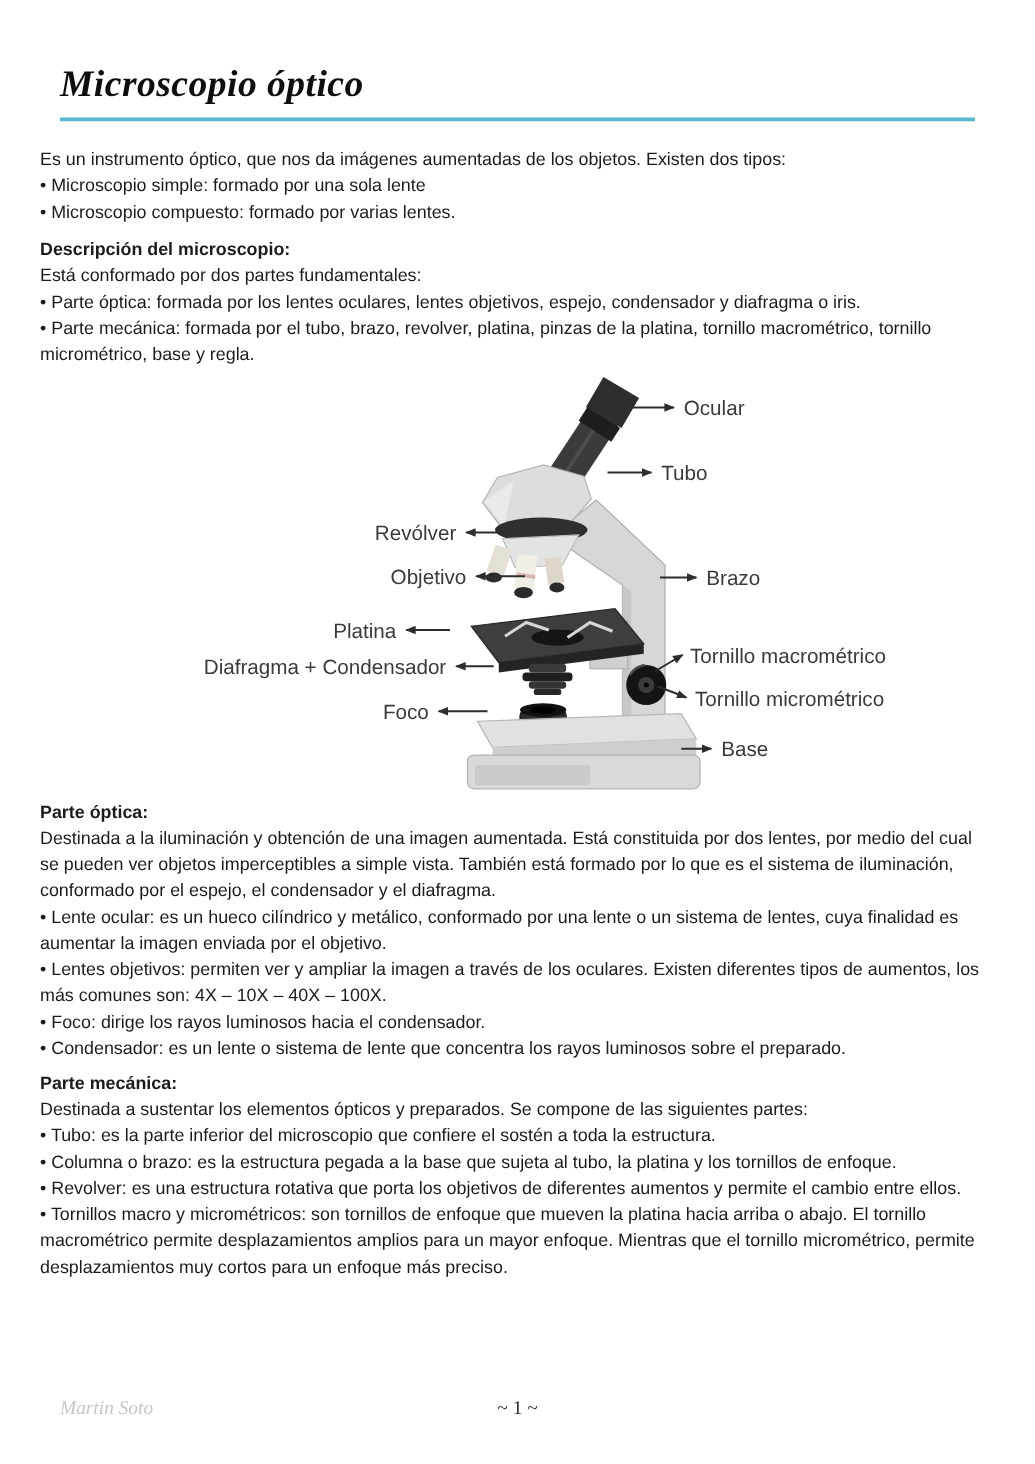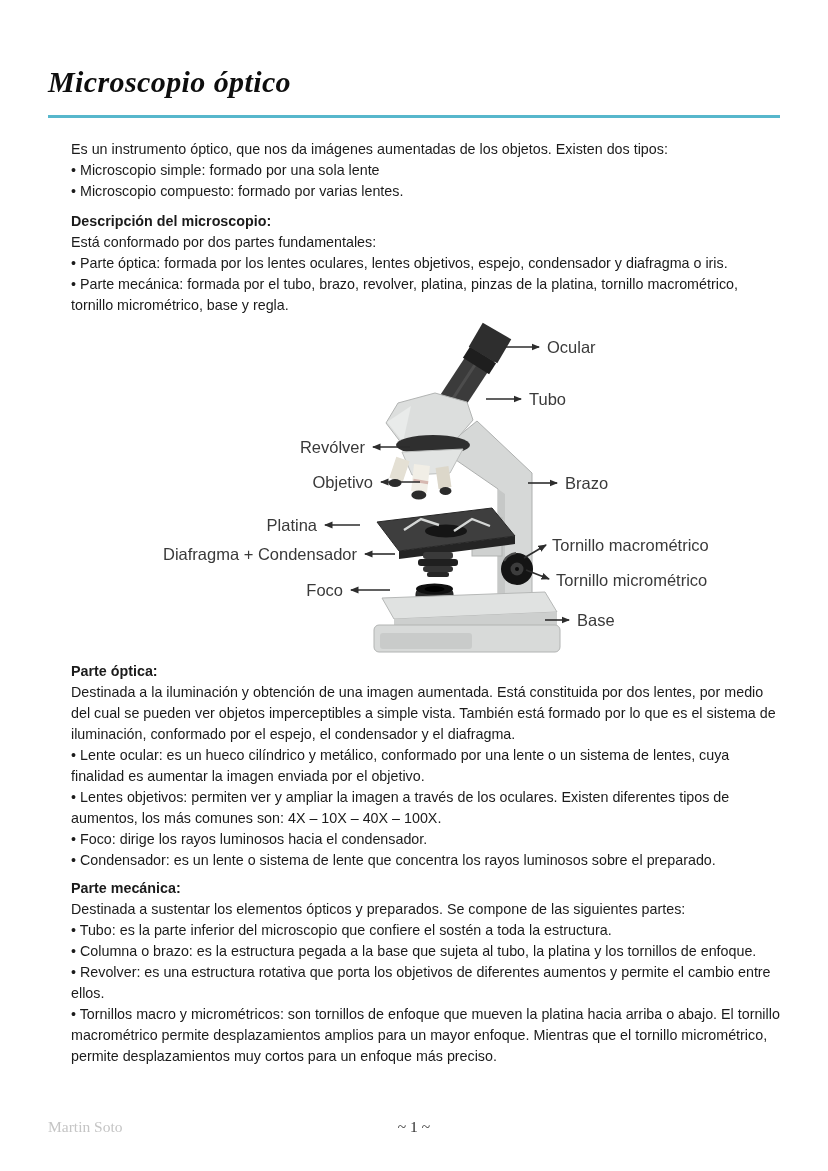--- a/index.html
+++ b/index.html
@@ -1,33 +1,33 @@
 <!DOCTYPE html>
 <html><head>
 <meta charset="utf-8">
 <style>
   html,body { margin:0; padding:0; background:#ffffff; }
   .page { position:relative; width:828px; height:1171px; background:#ffffff; overflow:hidden;
           font-family:"Liberation Sans", sans-serif; }
-  .title { margin:14px 48px; padding-top:49px; font:italic 700 30px/38px "Liberation Serif", serif;
+  .title { margin:0 48px; padding-top:49px; font:italic 700 30px/38px "Liberation Serif", serif;
            color:#0e0e0e; letter-spacing:.4px; }
   .rule  { margin:7px 48px 0 48px; height:2.5px; background:#57b7cc; }
-  .tx { margin:0 44px 0 71px; font-size:14.3px; line-height:21px; color:#1b1b1b; }
+  .tx { margin:0 44px 0 32px; font-size:14.3px; line-height:21px; color:#1b1b1b; }
   .tx b { font-weight:400; }
   .bold { font-weight:700; }
   .mt22 { margin-top:21px; }
   .mt9  { margin-top:9px; }
   .mt7  { margin-top:7px; }
   .diagram { position:relative; margin-top:5px; height:340px;padding-left:40px; }
   .diagram svg { display:block; }
   .dlabel { font-family:"Liberation Sans", sans-serif; font-size:16.5px; fill:#3a3a3a; }
   .arr { stroke:#2d2d2d; stroke-width:1.6; fill:none; }
   .footer { position:absolute; top:1118px; left:48px; right:48px; height:22px;
             font-family:"Liberation Serif", serif; font-size:15.5px; }
-  .footer .author { position:absolute; left:0; top:0; color:#c5c5c5; }
+  .footer .author { position:absolute; left:0; top:0; color:#c5c5c5;font-style:italic; }
   .footer .pageno { position:absolute; left:0; right:0; top:0; text-align:center; color:#2e2e2e; }
 </style>
 </head>
 <body>
 
 <div class="page">
 
   <h1 class="title">Microscopio óptico</h1>
   <div class="rule"></div>
 

